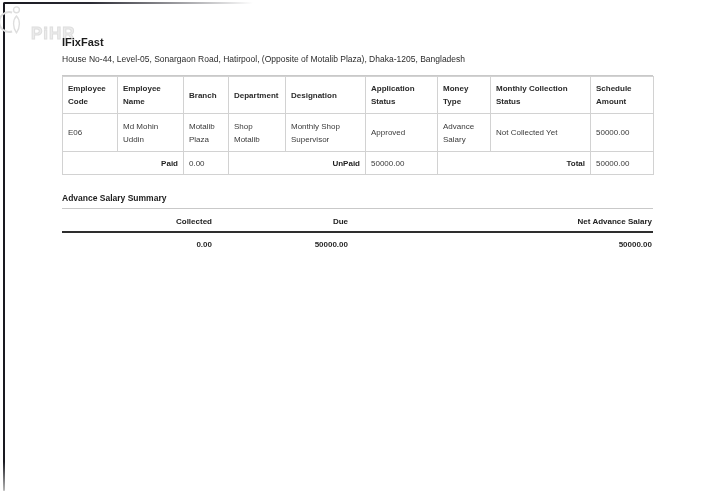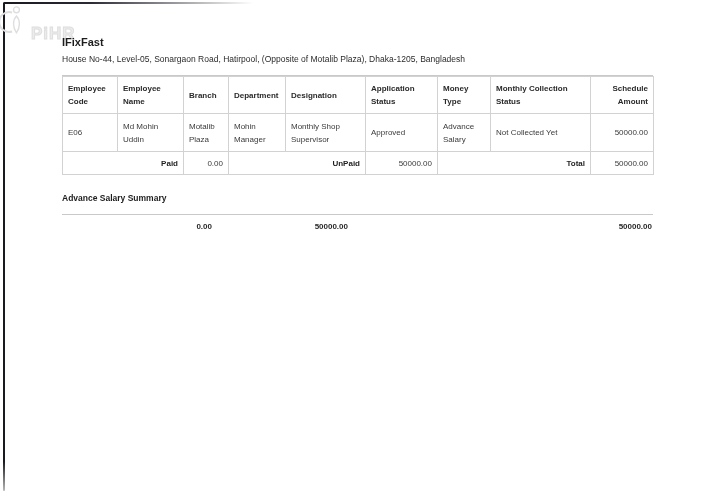--- a/index.html
+++ b/index.html
@@ -47,28 +47,28 @@
     padding:2px 5px;
     vertical-align:middle;
     text-align:left;
     color:#3a3a3a;
     overflow:hidden;
   }
   table.main th { font-weight:bold; color:#2a2a2a; }
   table.main tr.hdr  { height:37px; }
   table.main tr.body { height:38px;padding-left:36px; }
   table.main tr.tot  { height:23px; }
-  table.main .num { text-align:right; }
+  table.main .num { }
   table.main .tot-label { font-weight:bold; text-align:right; color:#1f1f1f; }
 
   
   .summary { margin-top:18px; }
   .summary-heading {
     font-size:8.5px; font-weight:bold; color:#1d1d1d;
-    padding-bottom:11px; border-bottom:1px solid #c9c9c9;
+    padding-bottom:5px; border-bottom:1px solid #c9c9c9;
   }
   .summary-row { display:flex; }
   .summary-col-1 { width:152px; text-align:right; padding-right:2px; }
   .summary-col-2 { width:137px; text-align:right; padding-right:3px; }
   .summary-col-3 { flex:1; text-align:right; padding-right:1px; }
   .summary-headers { padding-top:8px; padding-bottom:5px; border-bottom:2px solid #2e2e2e; }
   .summary-headers span { font-size:8px; font-weight:bold; color:#222; }
   .summary-values { padding-top:7px; }
   .summary-values span { font-size:8px; font-weight:bold; color:#2a2a2a; }
 </style>
@@ -119,40 +119,45 @@
         <th>Designation</th>
         <th>Application Status</th>
         <th>Money Type</th>
         <th>Monthly Collection Status</th>
         <th class="num">Schedule Amount</th>
       </tr>
       <tr class="body">
         <td>E06</td>
         <td>Md Mohin Uddin</td>
         <td>Motalib Plaza</td>
-        <td>Mohin Manager</td>
+        <td>Shop Motalib</td>
         <td>Monthly Shop Supervisor</td>
         <td>Approved</td>
         <td>Advance Salary</td>
         <td>Not Collected Yet</td>
         <td class="num">50000.00</td>
       </tr>
       <tr class="tot">
         <td colspan="2" class="tot-label">Paid</td>
         <td class="num">0.00</td>
         <td colspan="2" class="tot-label">UnPaid</td>
         <td class="num">50000.00</td>
         <td colspan="2" class="tot-label">Total</td>
         <td class="num">50000.00</td>
       </tr>
     </tbody>
       </table>
 
     <div class="summary">
       <div class="summary-heading">Advance Salary Summary</div>
+      <div class="summary-row summary-headers">
+        <span class="summary-col-1">Collected</span>
+        <span class="summary-col-2">Due</span>
+        <span class="summary-col-3">Net Advance Salary</span>
+      </div>
       <div class="summary-row summary-values">
         <span class="summary-col-1">0.00</span>
         <span class="summary-col-2">50000.00</span>
         <span class="summary-col-3">50000.00</span>
       </div>
     </div>
   </div>
 </div>
 
 </body></html>

